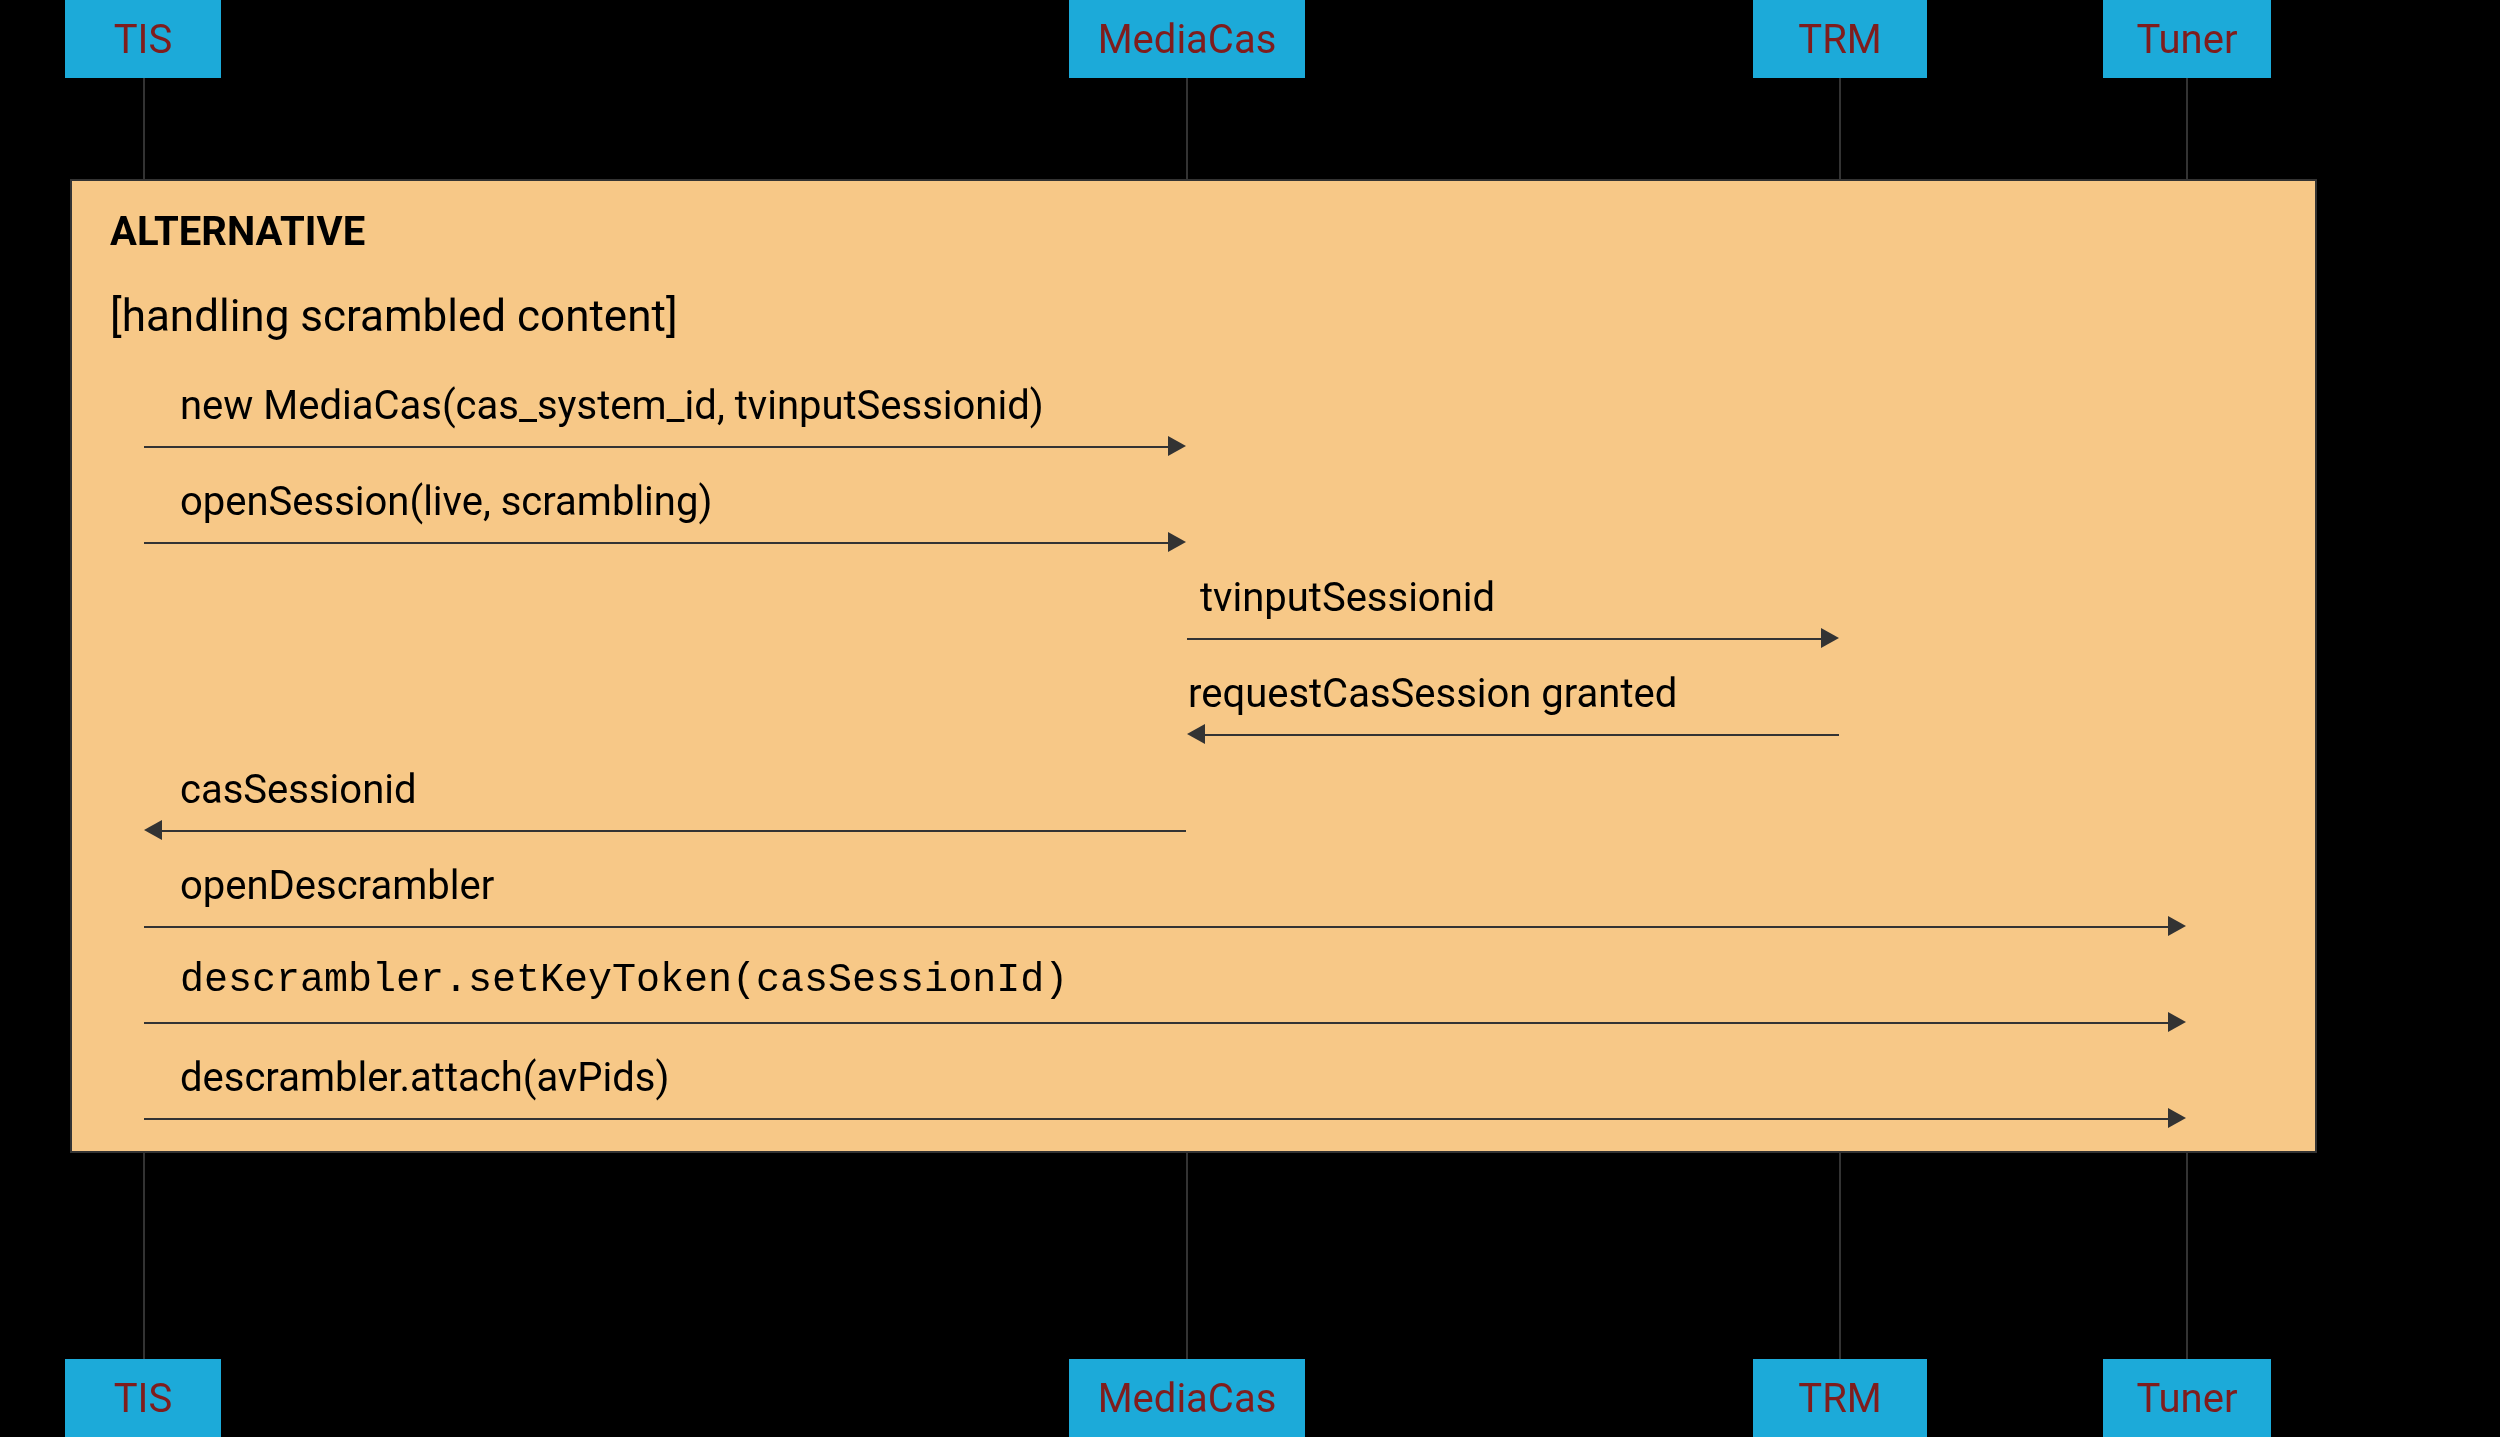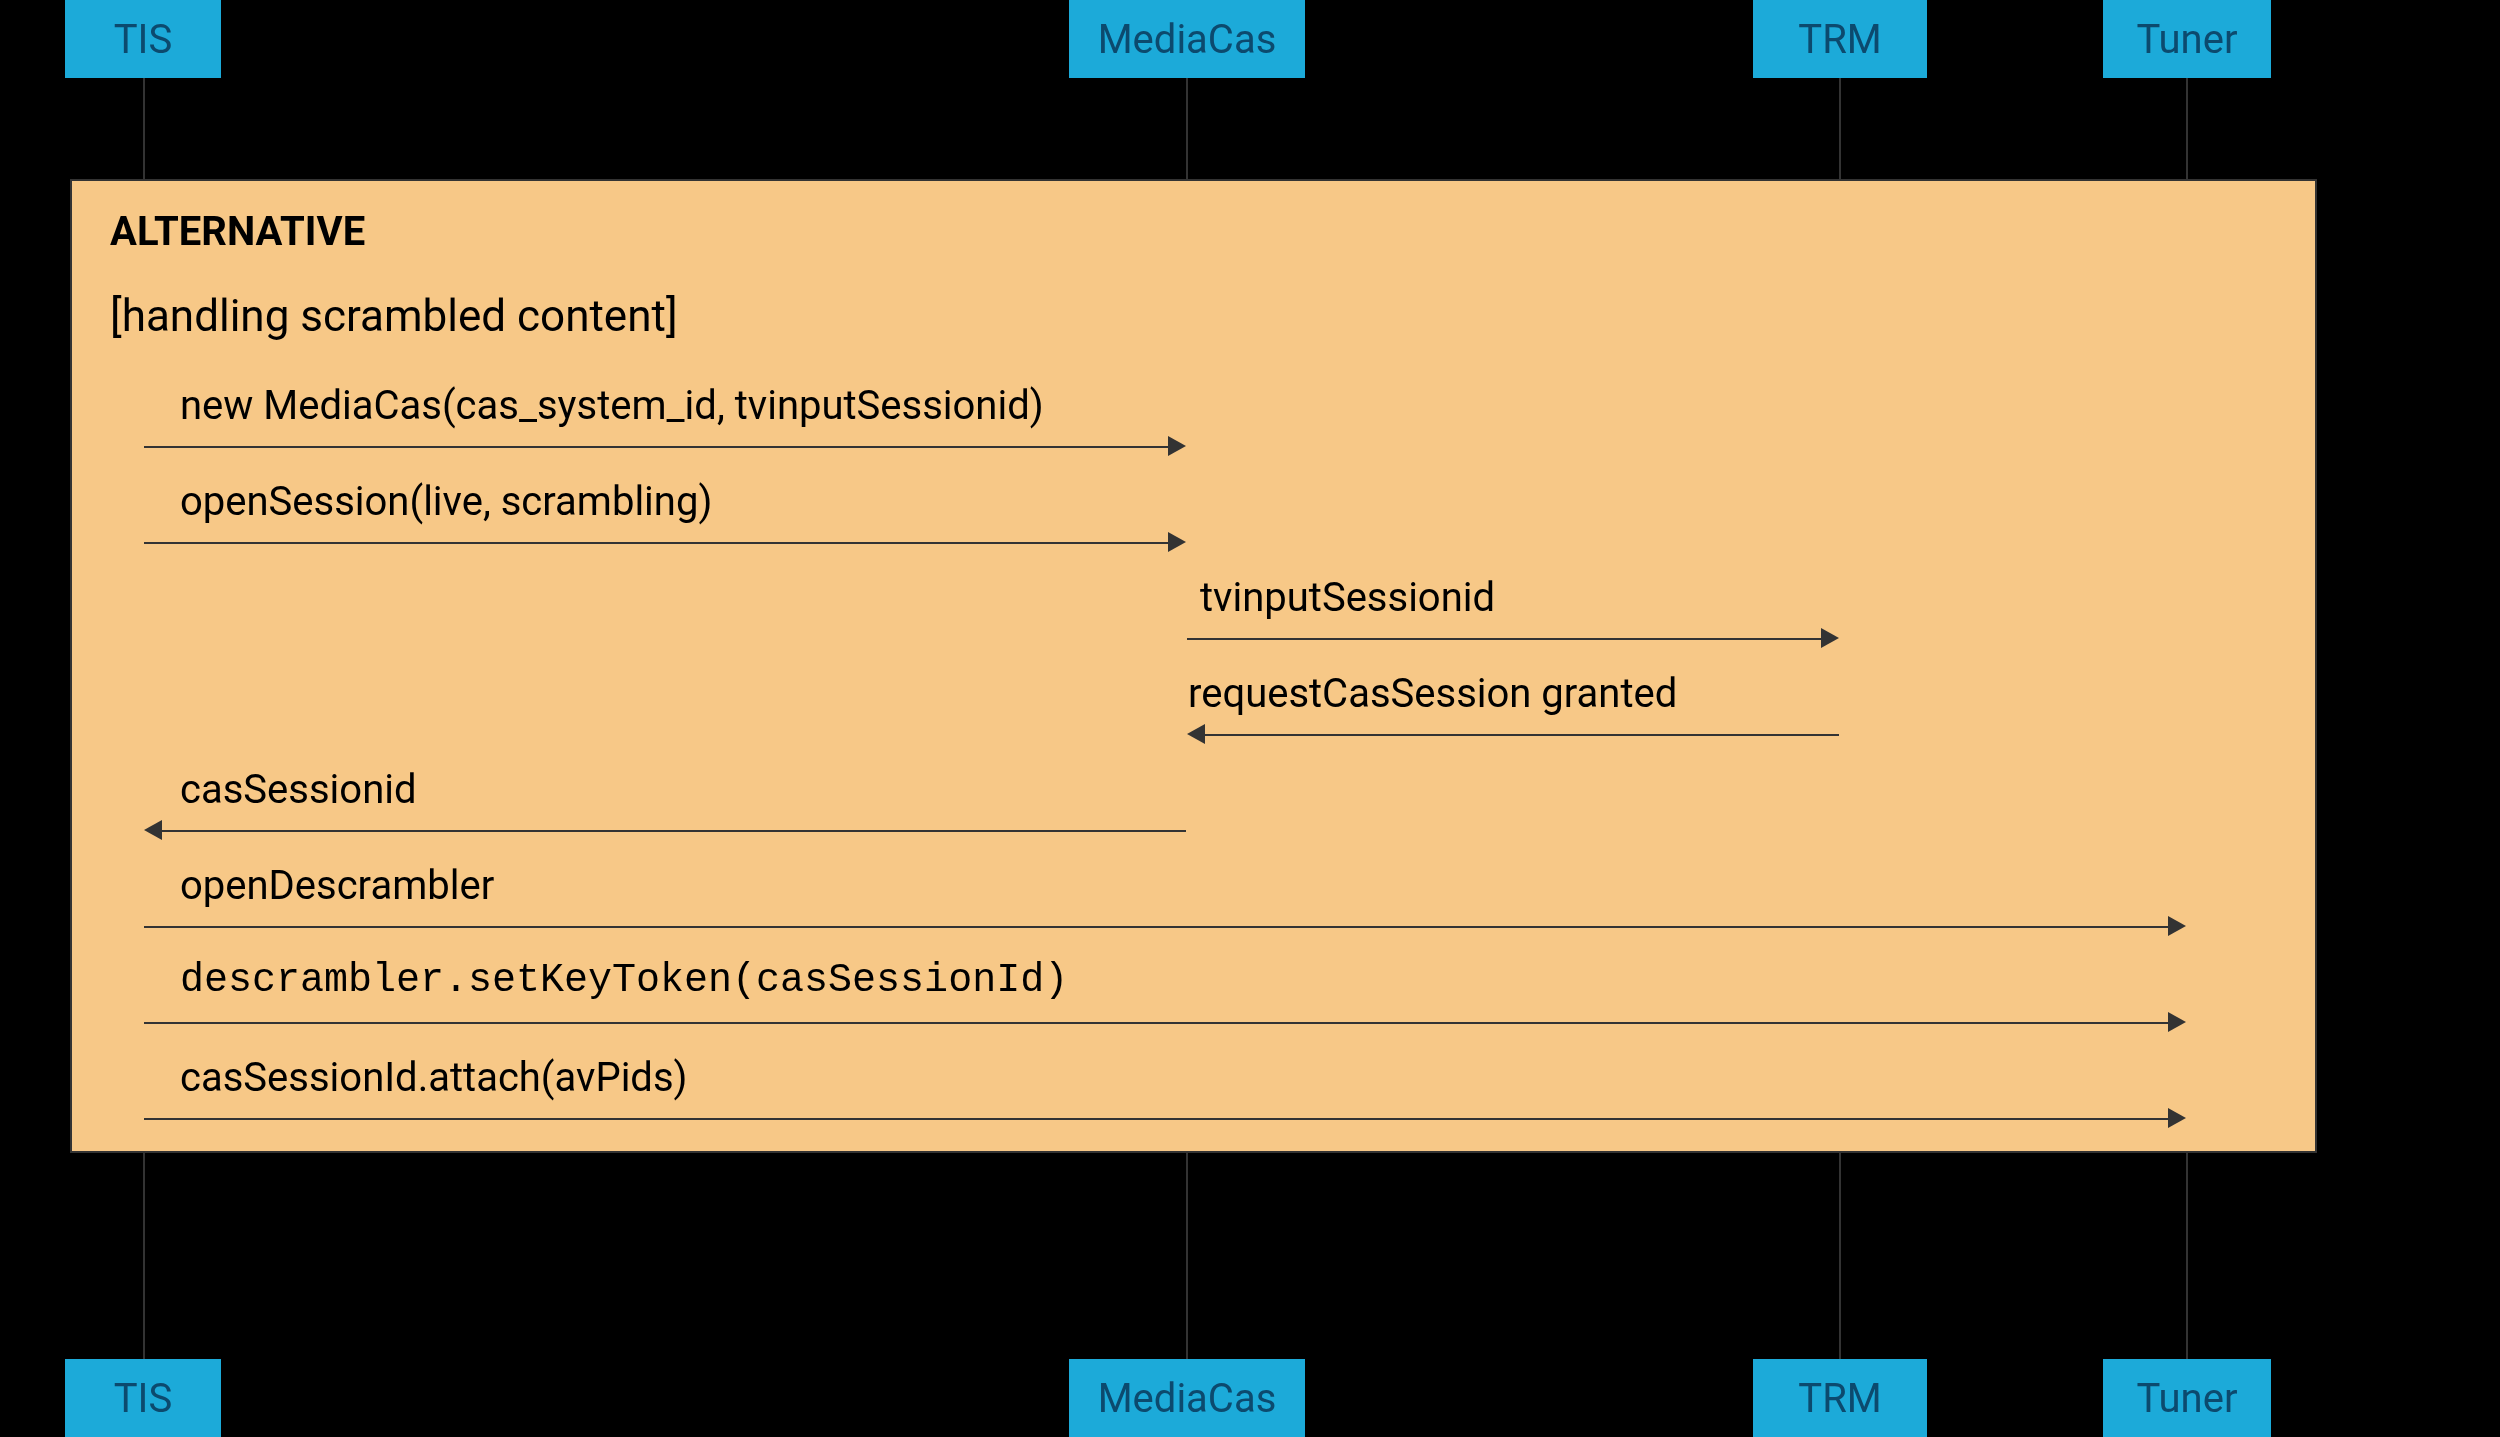--- a/index.html
+++ b/index.html
@@ -7,21 +7,21 @@
     background: #000;
     font-family: -apple-system, BlinkMacSystemFont, "Segoe UI", Roboto, Helvetica, Arial, sans-serif;
     width: 2500px;
     height: 1437px;
     position: relative;
     overflow: hidden;
   }
   .participant-box {
     position: absolute;
     background: #1caad9;
-    color: #0c4a6e;
+    color: #7f1d1d;
     font-size: 40px;
     display: flex;
     align-items: center;
     justify-content: center;
     height: 78px;
     z-index: 10;
   }
   .lifeline {
     position: absolute;
     width: 2px;
@@ -139,15 +139,15 @@
 <div class="arrow-head-left" style="left:144px; top:820px;"></div>
 
 <div class="message-label" style="left:180px; top:862px; width:1990px;">openDescrambler</div>
 <div class="arrow-line" style="left:144px; top:926px; width:2024px;"></div>
 <div class="arrow-head-right" style="left:2168px; top:916px;"></div>
 
 <div class="message-label" style="left:180px; top:958px; width:1990px;font-family:Liberation Mono, monospace;">descrambler.setKeyToken(casSessionId)</div>
 <div class="arrow-line" style="left:144px; top:1022px; width:2024px;"></div>
 <div class="arrow-head-right" style="left:2168px; top:1012px;"></div>
 
-<div class="message-label" style="left:180px; top:1054px; width:1990px;">casSessionId.attach(avPids)</div>
+<div class="message-label" style="left:180px; top:1054px; width:1990px;">descrambler.attach(avPids)</div>
 <div class="arrow-line" style="left:144px; top:1118px; width:2024px;"></div>
 <div class="arrow-head-right" style="left:2168px; top:1108px;"></div>
 
 </body></html>

